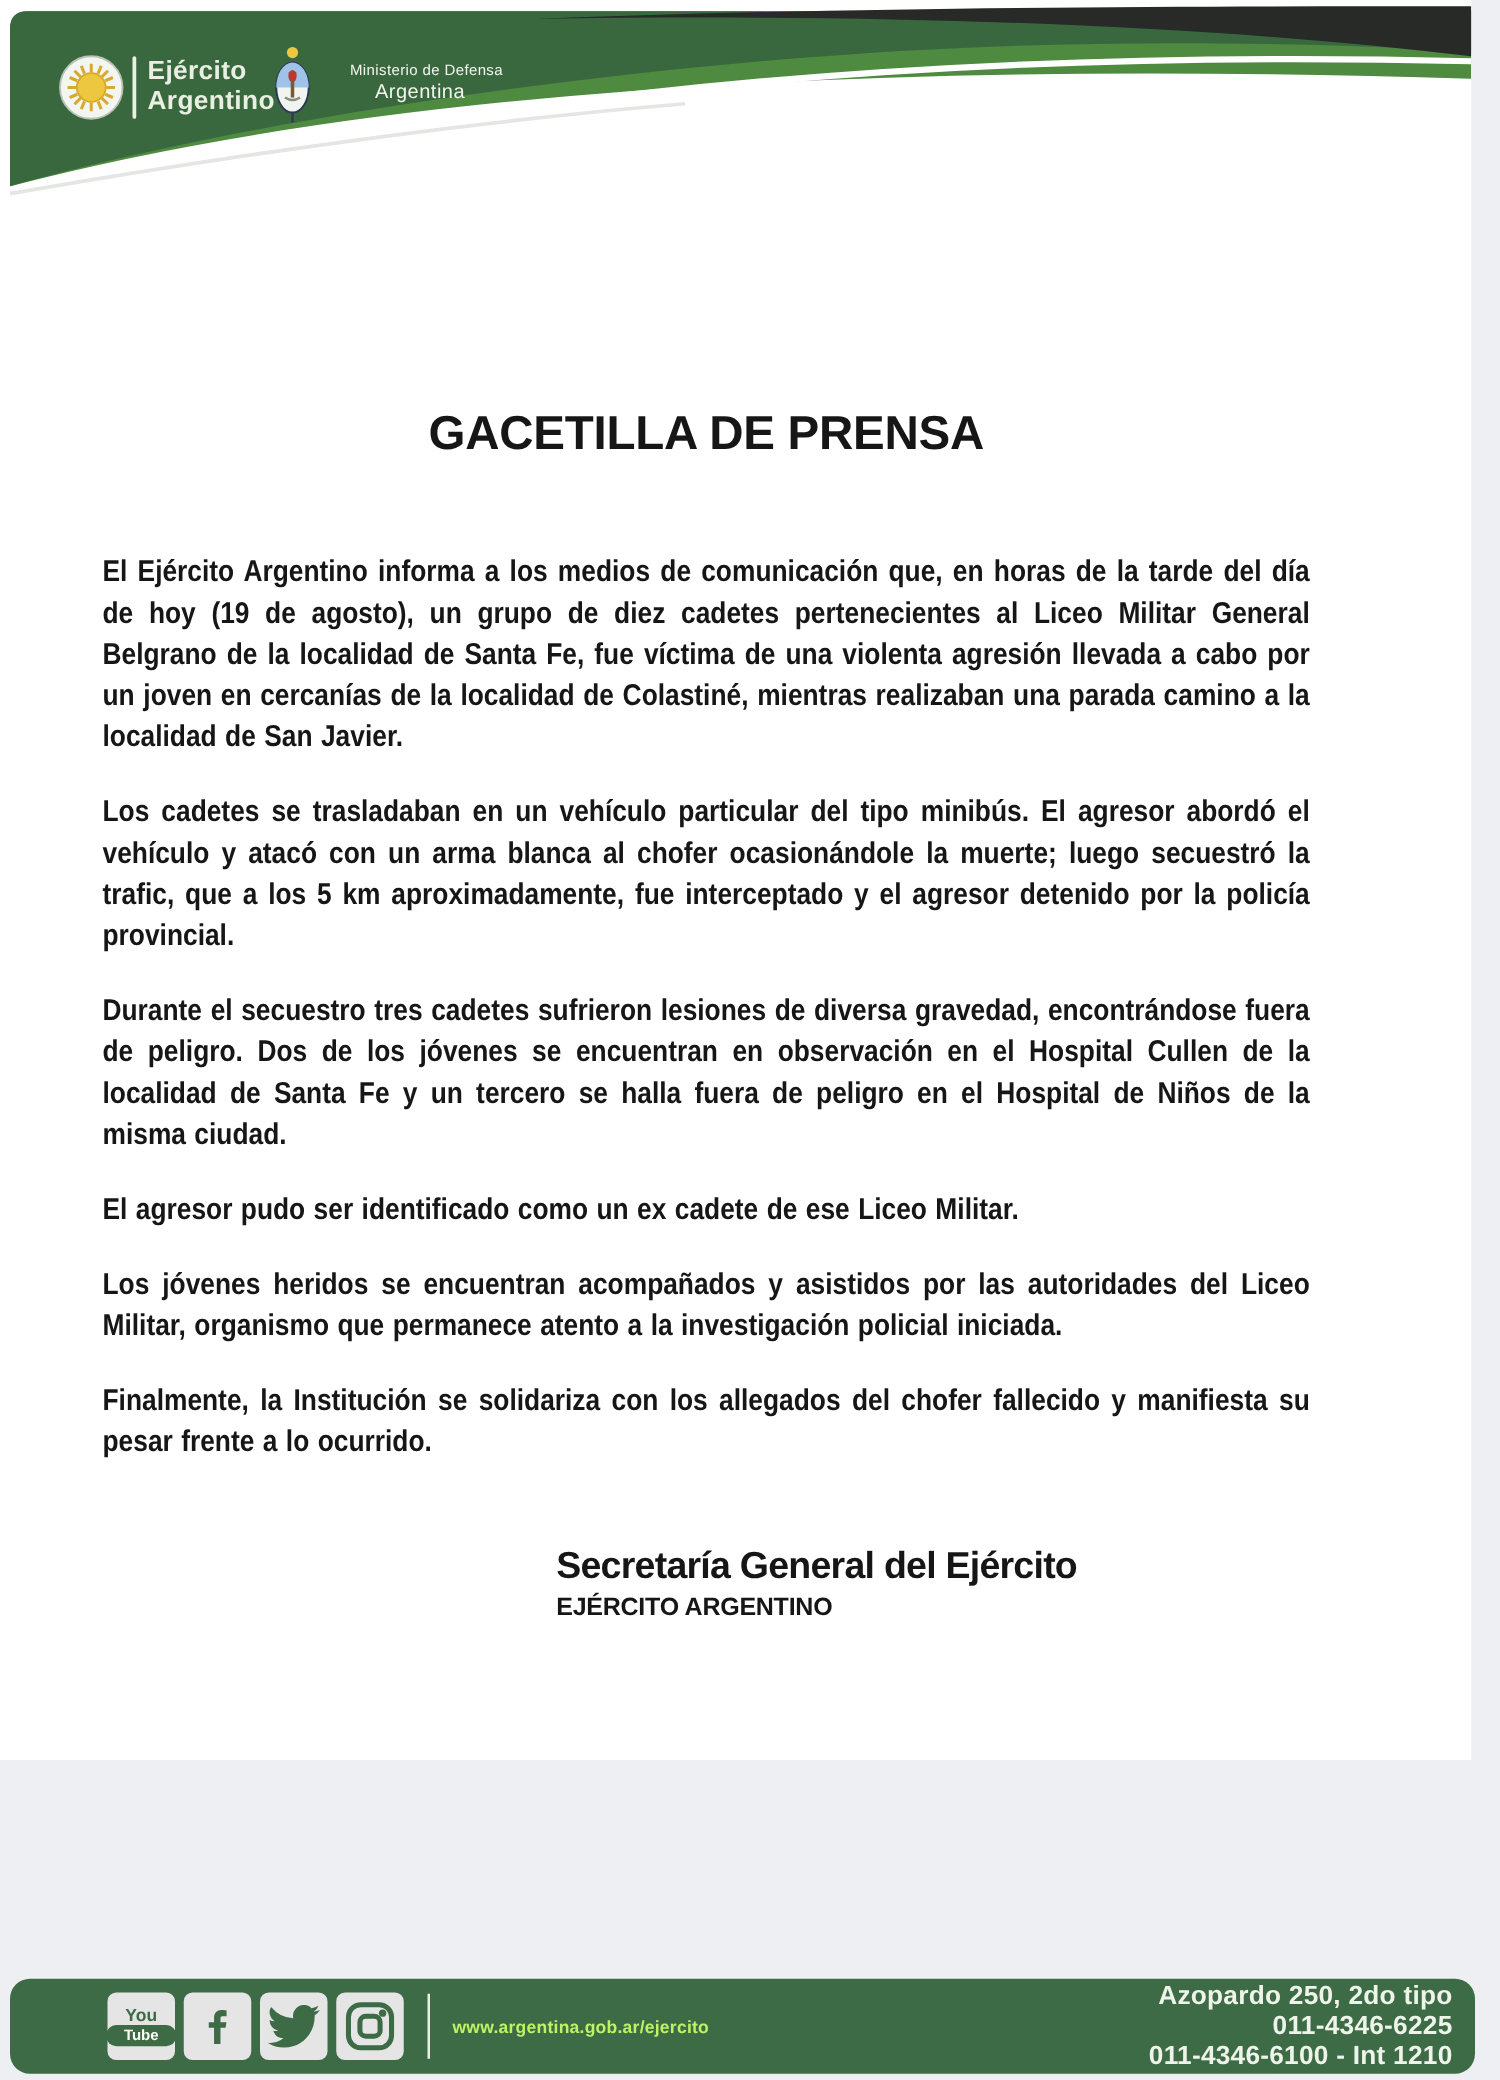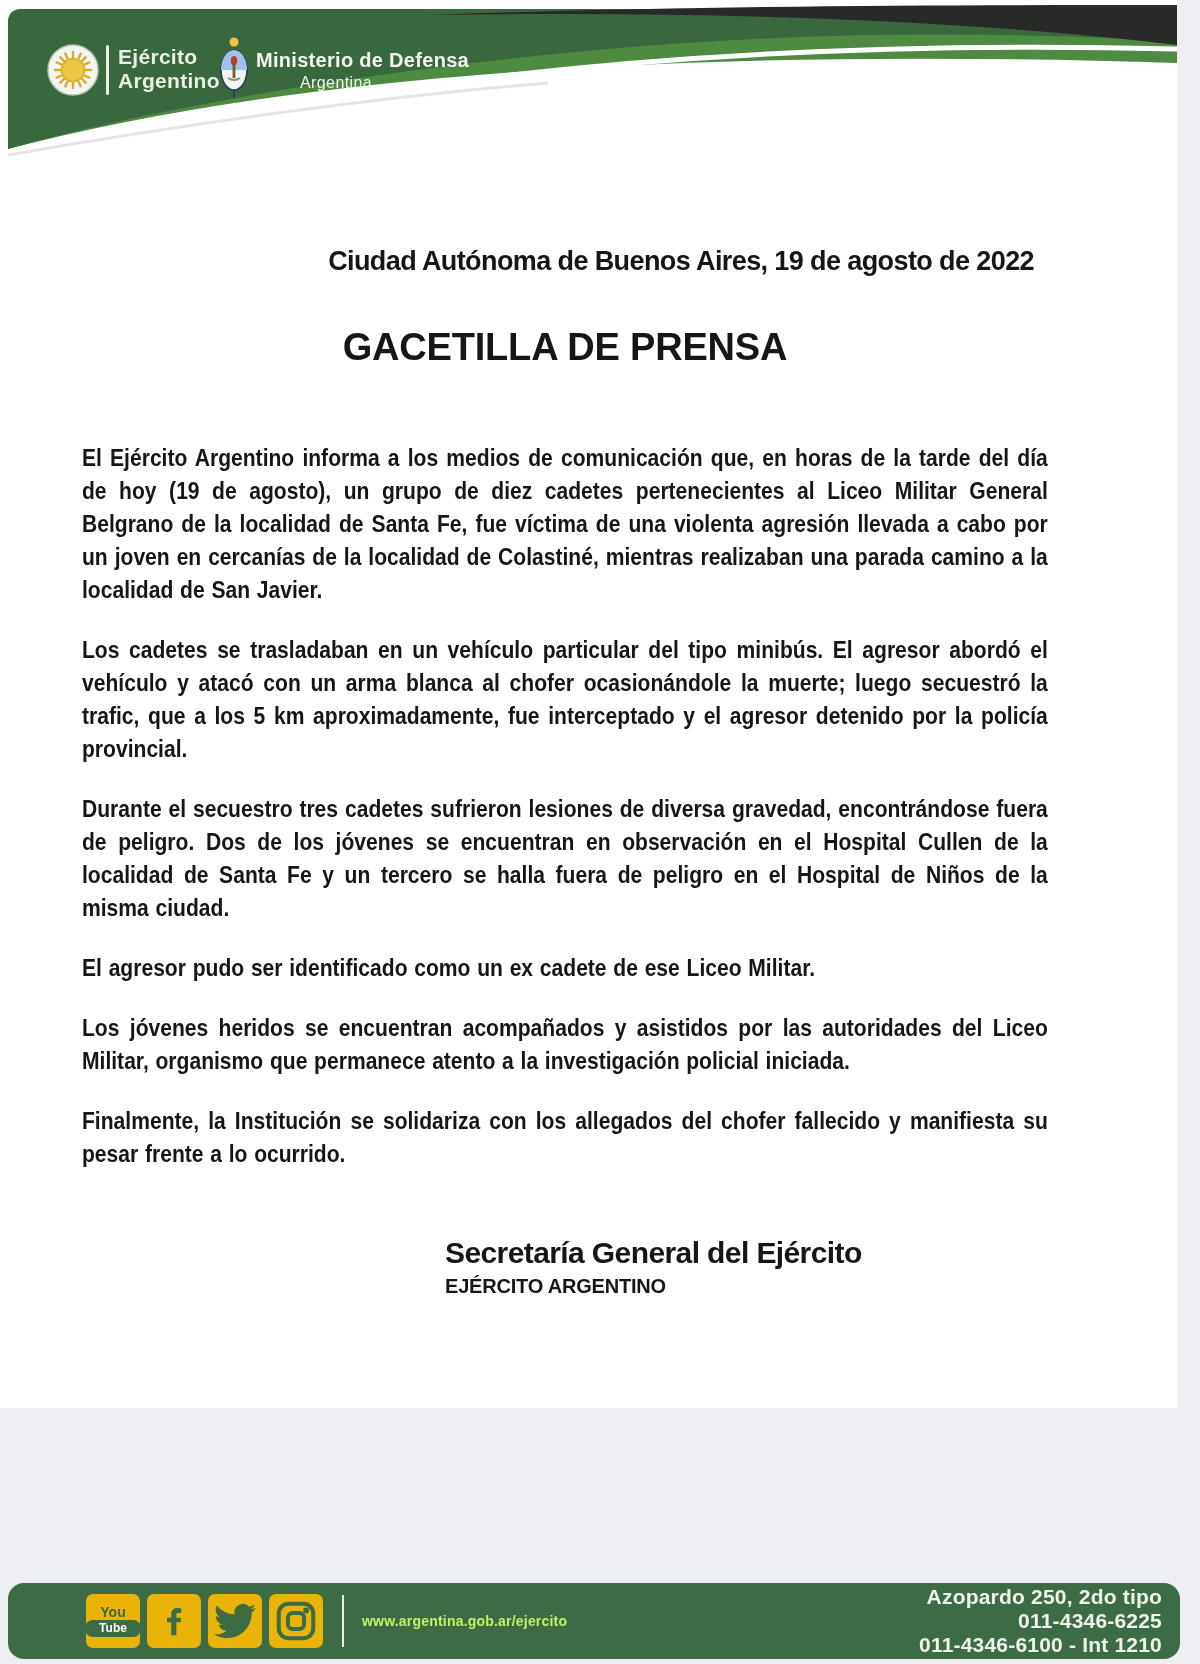--- a/index.html
+++ b/index.html
@@ -16,21 +16,21 @@
   
   .banner-svg{position:absolute;left:8px;top:3px;width:1169px;height:165px;}
   .army-sun{position:absolute;left:46px;top:43px;width:54px;height:54px;}
   .logo-sep{position:absolute;left:106px;top:45px;width:3px;height:50px;background:#e9efe3;border-radius:2px;}
   .army-name{
     position:absolute;left:118px;top:45px;color:#e9efe3;
     font-size:21px;font-weight:bold;line-height:24px;letter-spacing:0.3px;
   }
   .coat{position:absolute;left:218px;top:36px;width:32px;height:66px;}
   .ministry{position:absolute;left:256px;top:49px;color:#f2f5ee;}
-  .ministry .m1{font-size:20px;font-weight:bold;letter-spacing:0.3px;}
+  .ministry .m1{font-size:12px;font-weight:normal;letter-spacing:0.3px;margin-left:24px;}
   .ministry .m2{font-size:16px;font-weight:normal;margin-top:2px;letter-spacing:0.4px;margin-left:44px;}
   
   .dateline{
     position:absolute;left:82px;top:246px;width:966px;box-sizing:border-box;
     text-align:right;padding-right:14px;
     font-size:27px;font-weight:bold;color:#161616;letter-spacing:-0.6px;
   }
   .doc-title{
     position:absolute;left:82px;top:326px;width:966px;text-align:center;
     font-size:38px;font-weight:bold;color:#161616;letter-spacing:-0.2px;
@@ -47,21 +47,21 @@
   .sig1{font-size:30px;font-weight:bold;letter-spacing:-0.6px;}
   .sig2{font-size:20px;font-weight:bold;margin-top:5px;letter-spacing:-0.2px;}
   
   .footer-bar{
     position:absolute;left:8px;top:1583px;width:1172px;height:76px;
     background:#3d6b45;border-radius:16px;
     display:flex;align-items:center;box-sizing:border-box;
   }
   .social{display:flex;gap:7px;margin-left:78px;}
   .sicon{
-    width:54px;height:54px;background:#eab308;border-radius:7px;
+    width:54px;height:54px;background:#e5e5e5;border-radius:7px;
     display:flex;flex-direction:column;align-items:center;justify-content:center;
     cursor:pointer;
   }
   .yt-you{color:#3d6b45;font-size:14px;font-weight:bold;line-height:14px;}
   .yt-tube{
     background:#3d6b45;color:#fdfdf8;font-size:12px;font-weight:bold;
     border-radius:8px;padding:2px 14px;margin-top:1px;line-height:13px;
   }
   .divider{width:2px;height:52px;background:#e9efe3;margin:0 18px 0 19px;}
   .url{color:#bef264;font-size:14px;font-weight:bold;letter-spacing:0.2px;cursor:pointer;}
@@ -126,21 +126,20 @@
     <rect x="14.6" y="28" width="2.8" height="14" fill="#7a5a33"></rect>
     <path d="M10,42 q6,4 12,0" stroke="#8a8f84" stroke-width="2" fill="none"></path>
     <path d="M16,54 l0,8" stroke="#2c3a56" stroke-width="2"></path>
   </svg>
 
   <div class="ministry">
     <div class="m1">Ministerio de Defensa</div>
     <div class="m2">Argentina</div>
   </div>
 
-  <div class="dateline">Ciudad Autónoma de Buenos Aires, 19 de agosto de 2022</div>
 
   <div class="doc-title">GACETILLA DE PRENSA</div>
 
   <div class="paragraphs">
       <p>El Ejército Argentino informa a los medios de comunicación que, en horas de la tarde del día de hoy (19 de agosto), un grupo de diez cadetes pertenecientes al Liceo Militar General Belgrano de la localidad de Santa Fe, fue víctima de una violenta agresión llevada a cabo por un joven en cercanías de la localidad de Colastiné, mientras realizaban una parada camino a la localidad de San Javier.</p>
       <p>Los cadetes se trasladaban en un vehículo particular del tipo minibús. El agresor abordó el vehículo y atacó con un arma blanca al chofer ocasionándole la muerte; luego secuestró la trafic, que a los 5 km aproximadamente, fue interceptado y el agresor detenido por la policía provincial.</p>
       <p>Durante el secuestro tres cadetes sufrieron lesiones de diversa gravedad, encontrándose fuera de peligro. Dos de los jóvenes se encuentran en observación en el Hospital Cullen de la localidad de Santa Fe y un tercero se halla fuera de peligro en el Hospital de Niños de la misma ciudad.</p>
       <p>El agresor pudo ser identificado como un ex cadete de ese Liceo Militar.</p>
       <p>Los jóvenes heridos se encuentran acompañados y asistidos por las autoridades del Liceo Militar, organismo que permanece atento a la investigación policial iniciada.</p>
       <p>Finalmente, la Institución se solidariza con los allegados del chofer fallecido y manifiesta su pesar frente a lo ocurrido.</p>

